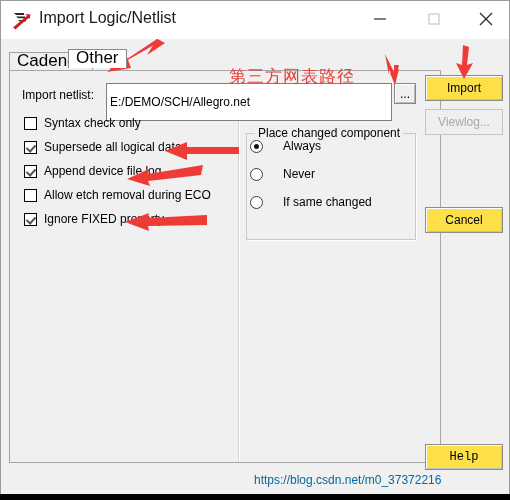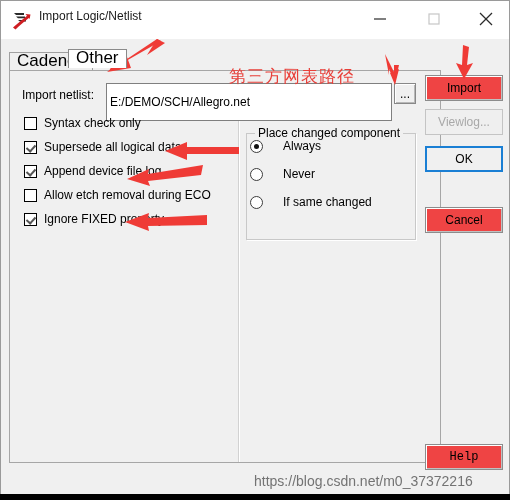--- a/index.html
+++ b/index.html
@@ -23,21 +23,21 @@
   #titlebar{
     position:absolute;left:0;top:0;width:510px;height:38px;
     background:#ffffff;
     box-sizing:border-box;
   }
   #app-icon{
     position:absolute;left:10px;top:9px;width:22px;height:22px;
   }
   #title-text{
     position:absolute;left:38px;top:8px;
-    font-size:12px;color:#1a1a1a;
+    font-size:16px;color:#1a1a1a;
     font-family:"Liberation Sans","DejaVu Sans",sans-serif;
     white-space:nowrap;
   }
   .winbtn{
     position:absolute;top:0;width:46px;height:36px;
     display:flex;align-items:center;justify-content:center;
     background:transparent;
   }
   #btn-min{left:356px;}
   #btn-max{left:410px;}
@@ -144,21 +144,21 @@
   }
   .radio.on:after{
     content:"";position:absolute;left:3px;top:3px;width:5px;height:5px;
     border-radius:50%;background:#111;
   }
   .radiolabel{margin-left:20px;font-size:12px;white-space:nowrap;}
 
   
   .dlgbtn{
     position:absolute;width:78px;height:26px;
-    background:#ef4444;
+    background:#fde047;
     border:1px solid #8c8c8c;
     box-shadow:inset 1px 1px 0 #ffffff, inset -1px -1px 0 #c0c0c0;
     box-sizing:border-box;
     display:flex;align-items:center;justify-content:center;
     font-size:12px;color:#000;
   }
   #btn-import{left:424px;top:74px;}
   #btn-viewlog{left:424px;top:108px;color:#a8a8a8;border-color:#c4c4c4;box-shadow:none;background:#efefef;}
   #btn-ok{left:424px;top:145px;border:2px solid #1a7fd4;box-shadow:none;background:#f0f0f0;}
   #btn-cancel{left:424px;top:182px;margin-top:24px;}
@@ -169,21 +169,21 @@
     position:absolute;left:228px;top:64px;
     font-size:17px;color:#e8403a;
     font-family:"DejaVu Sans","Liberation Sans",sans-serif;
     white-space:nowrap;
     letter-spacing:1px;
     text-align:center;
   }
   .arrow{position:absolute;}
   #watermark{
     position:absolute;left:253px;top:472px;
-    font-size:14px;color:#737373;white-space:nowrap;
+    font-size:12px;color:#0369a1;white-space:nowrap;
     font-family:"Liberation Sans","DejaVu Sans",sans-serif;
   }
   #bottombar{
     position:absolute;left:0;top:494px;width:510px;height:6px;background:#000000;
   }
 </style>
 </head>
 <body>
 
 <div id="window">
@@ -274,23 +274,20 @@
       <span class="radiolabel">If same changed</span>
     </div>
   </div>
 
   <div class="dlgbtn" id="btn-import">
     <span>Import</span>
   </div>
   <div class="dlgbtn" id="btn-viewlog">
     <span>Viewlog...</span>
   </div>
-  <div class="dlgbtn" id="btn-ok">
-    <span>OK</span>
-  </div>
   <div class="dlgbtn" id="btn-cancel">
     <span>Cancel</span>
   </div>
   <div class="dlgbtn" id="btn-help">
     <span>Help</span>
   </div>
 
   <div id="annot-cn">第三方网表路径</div>
 
   <svg class="arrow" style="left:96px;top:36px" width="75" height="44">

